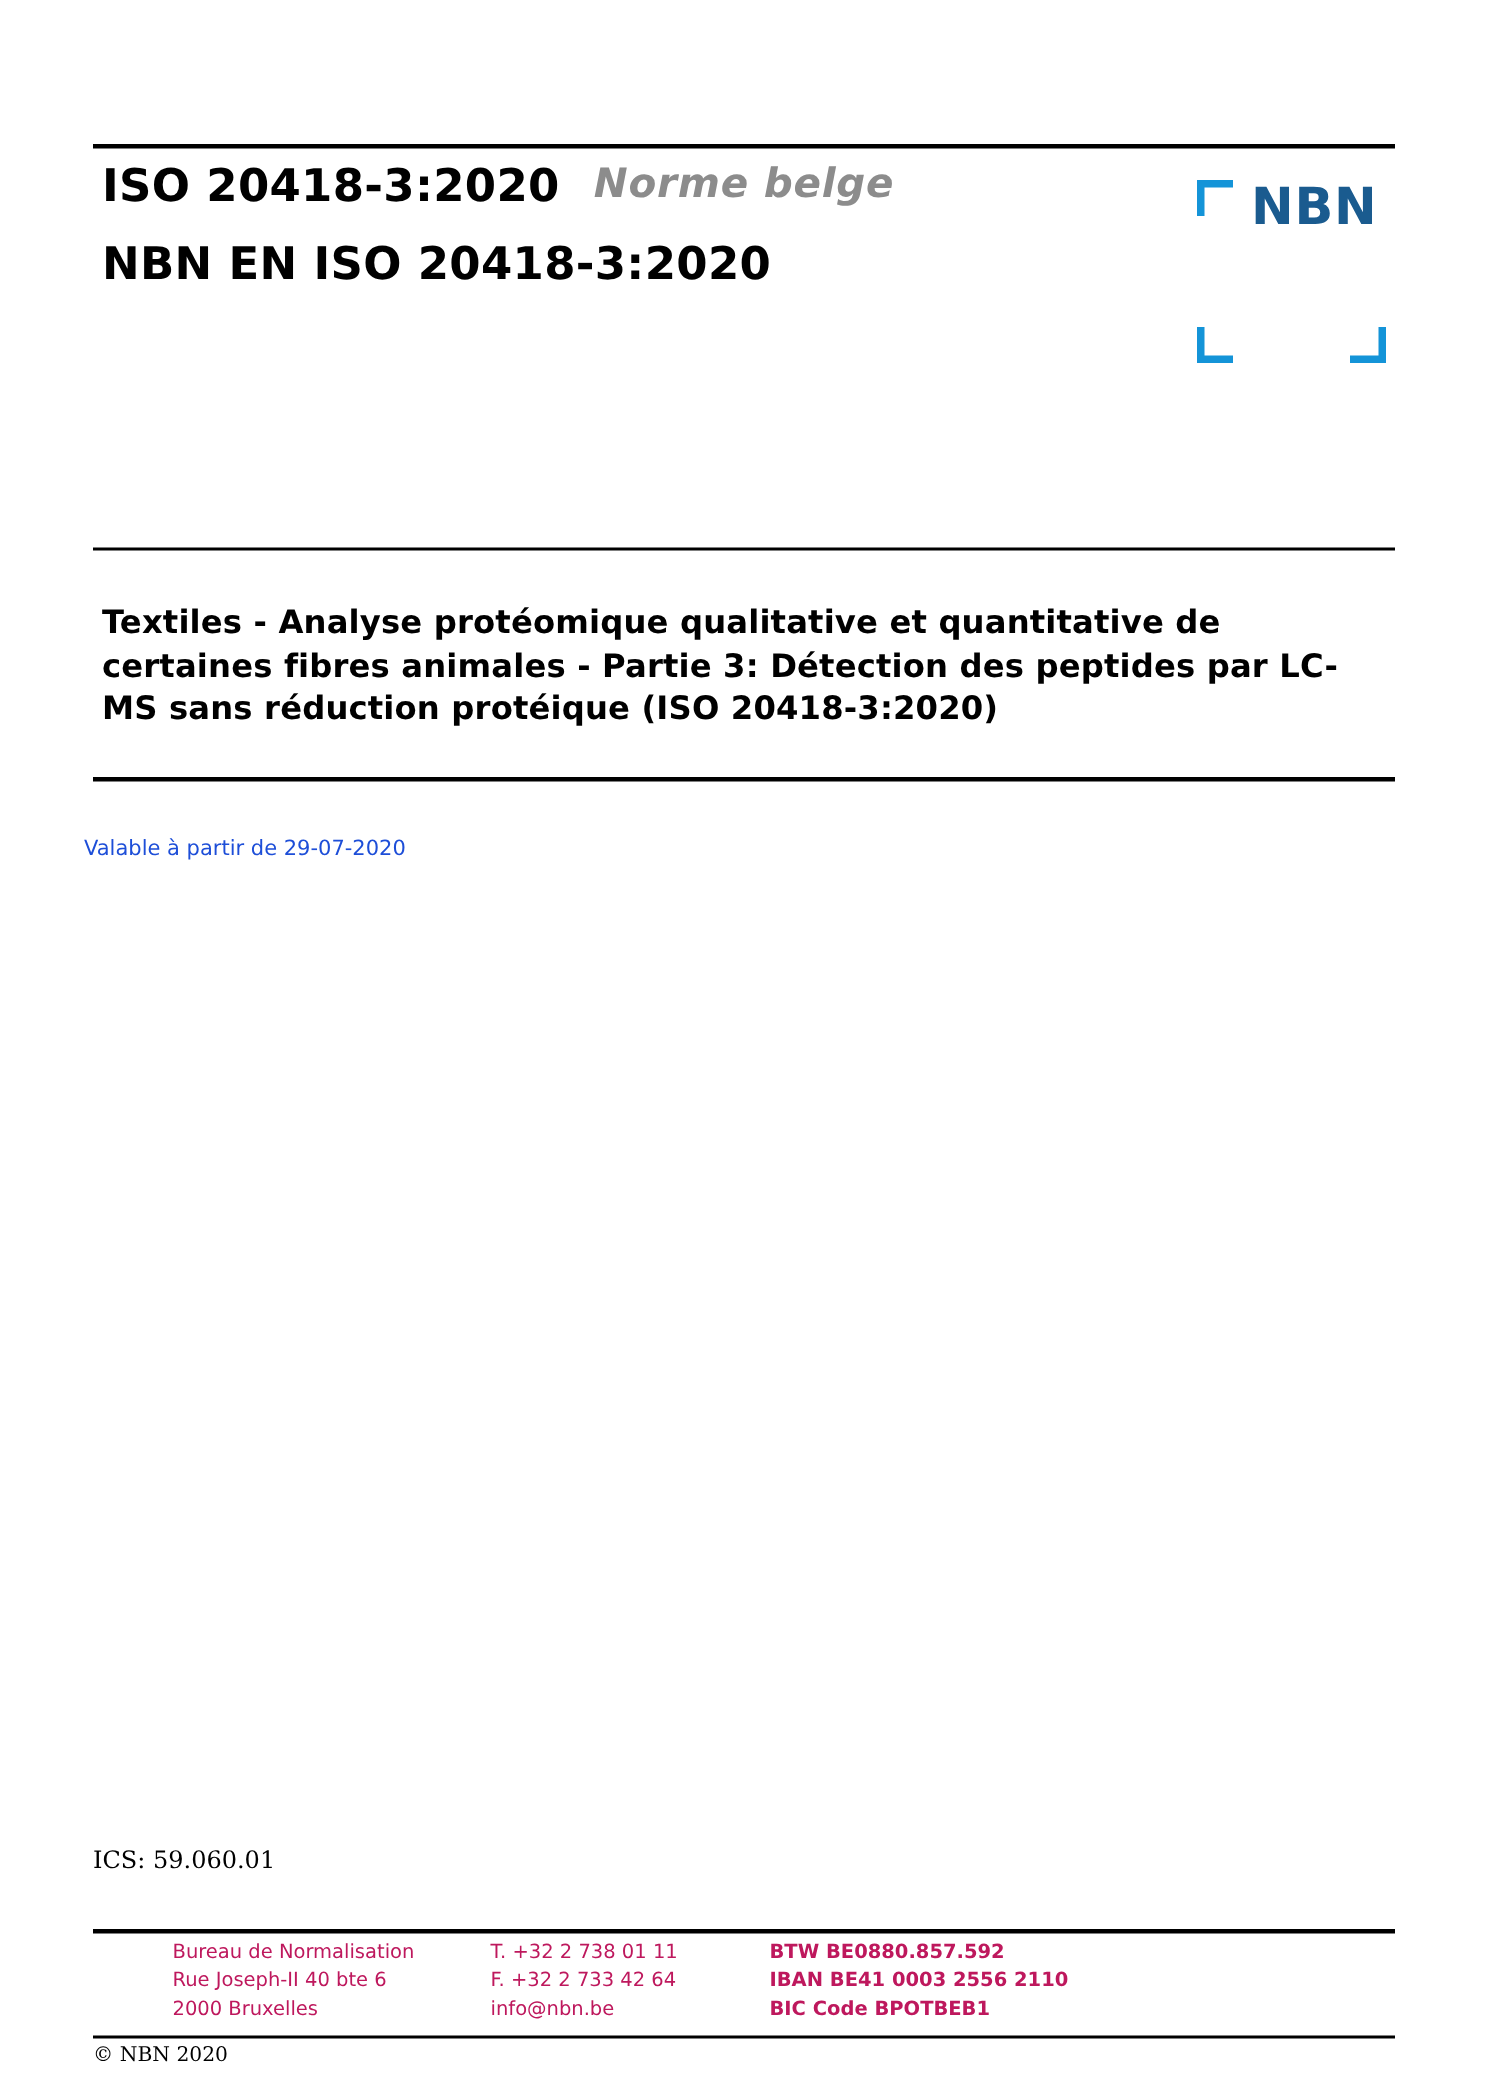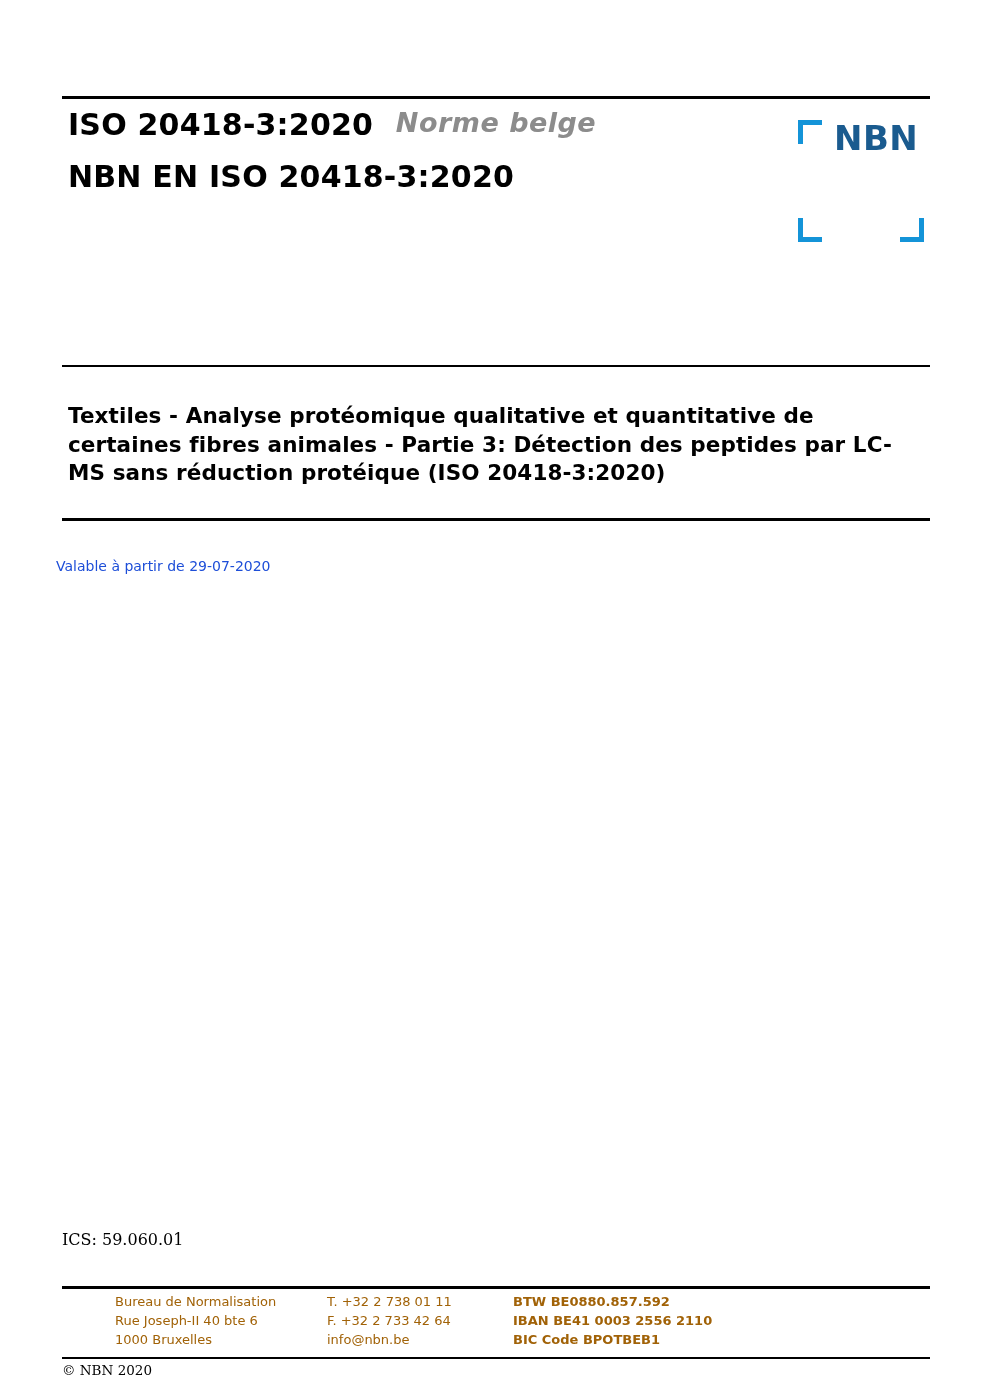--- a/index.html
+++ b/index.html
@@ -142,21 +142,21 @@
     font-size: 16px;
     font-family: "DejaVu Serif", serif;
   }
 
   
   .footer {
     position: absolute;
     left: 115px;
     top: 1293px;
     width: 800px;
-    color: #a16207;
+    color: #be185d;
     font-size: 13px;
     line-height: 1.45;
     display: flex;
   }
   .footer-col { white-space: nowrap; }
   .footer-col.c1 { width: 212px; }
   .footer-col.c2 { width: 186px; }
   .footer-col.c3 { width: 212px; font-weight: bold; }
   .footer-col.c4 { width: 150px; }
   .footer-col.c4 .web { font-weight: bold; }
@@ -200,21 +200,21 @@
   <div class="validity">Valable à partir de 29-07-2020</div>
 
   <div class="ics">ICS: 59.060.01</div>
 
   <div class="rule rule-footer"></div>
 
   <div class="footer">
     <div class="footer-col c1">
       <div>Bureau de Normalisation</div>
       <div>Rue Joseph-II 40 bte 6</div>
-      <div>1000 Bruxelles</div>
+      <div>2000 Bruxelles</div>
     </div>
     <div class="footer-col c2">
       <div>T. +32 2 738 01 11</div>
       <div>F. +32 2 733 42 64</div>
       <div>info@nbn.be</div>
     </div>
     <div class="footer-col c3">
       <div>BTW BE0880.857.592</div>
       <div>IBAN BE41 0003 2556 2110</div>
       <div>BIC Code BPOTBEB1</div>

